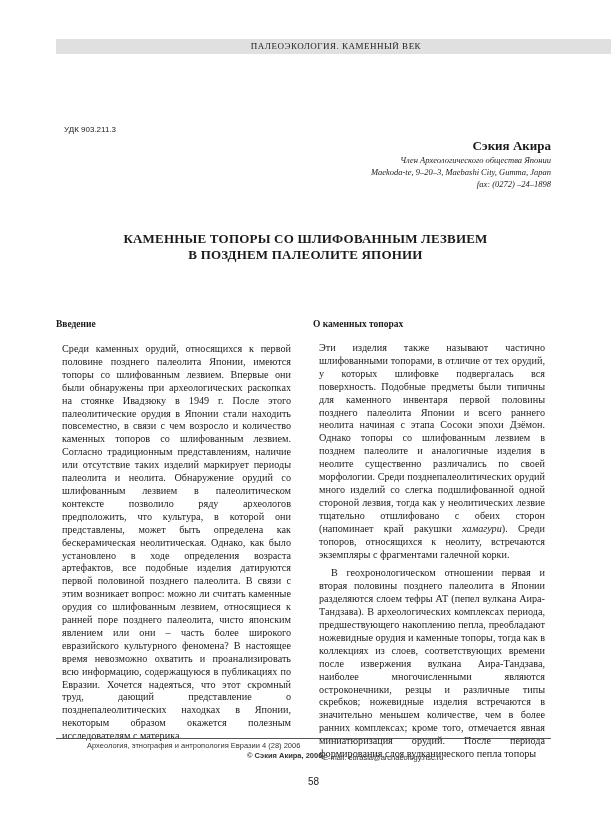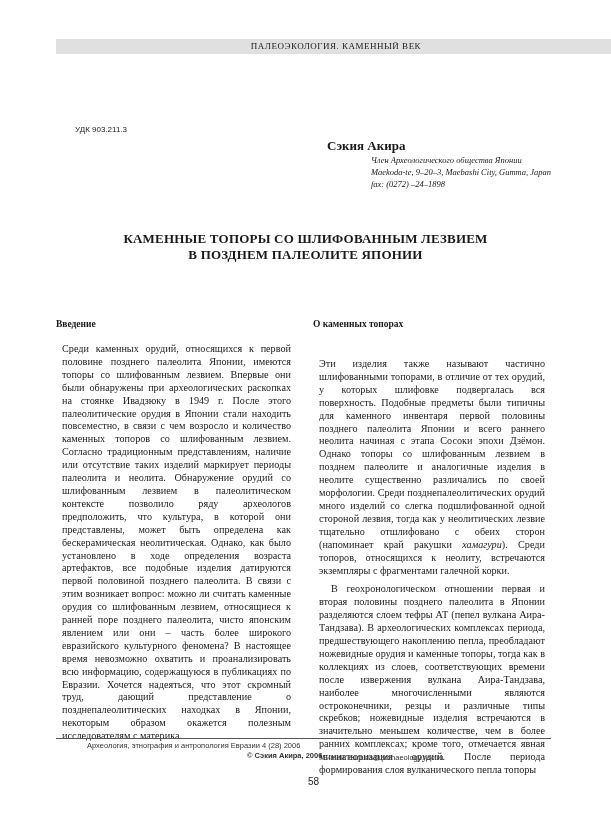--- a/index.html
+++ b/index.html
@@ -1,32 +1,32 @@
 <!DOCTYPE html>
 <html><head>
 <meta charset="utf-8">
 <style>
   html, body { margin:0; padding:0; background:#ffffff; }
   body { width:611px; height:820px; position:relative; overflow:hidden; color:#1a1a1a;
          font-family:"Liberation Serif", serif; }
   .header-bar { position:absolute; left:56px; top:39px; width:560px; height:15px; background:#e0e0e0;
                 font-family:"Liberation Serif", serif; font-size:9px; letter-spacing:0.5px;
                 text-align:center; line-height:15px; color:#222; }
-  .udk { position:absolute; left:75px; top:125px; font-family:"Liberation Sans", sans-serif; font-size:8px; color:#222; }
-  .author-block { position:absolute; right:60px; top:138px; text-align:left; }
+  .udk { position:absolute; left:64px; top:125px; font-family:"Liberation Sans", sans-serif; font-size:8px; color:#222; }
+  .author-block { position:absolute; right:60px; top:138px; text-align:right; }
   .author-name { font-weight:bold; font-size:13px; line-height:16px; }
   .author-line { font-style:italic; font-size:8.5px; line-height:12px;margin-left:44px; }
   .title { position:absolute; left:60px; width:491px; top:231px; text-align:center; font-weight:bold;
            font-size:13px; line-height:16px; letter-spacing:0.2px; }
   .col { position:absolute; font-size:10.2px; line-height:12.9px; text-align:justify; }
   .col-left { left:56px; width:241px; top:318px; }
   .col-right { left:313px; width:238px; top:318px; }
   .sec-head { text-align:left; font-weight:bold; font-size:9.5px; line-height:12px; }
   .col-left .sec-head { margin-bottom:13px; }
-  .col-right .sec-head { margin-bottom:28px; }
+  .col-right .sec-head { margin-bottom:12px; }
   .col p { margin:6px;font-family:Liberation Serif, serif; }
   .col p.indent { text-indent:12px; }
   .col em { font-style:italic; }
   .footer-rule { position:absolute; left:56px; top:738px; width:495px; height:0; border-top:1px solid #555; }
   .footer { position:absolute; left:56px; width:495px; top:741px; font-family:"Liberation Sans", sans-serif;
             font-size:7.5px; color:#333; line-height:10px; }
   .footer-journal { position:absolute; left:31px; top:0; white-space:nowrap; }
   .footer-email { position:absolute; left:267px; top:12px; white-space:nowrap; }
   .footer-copy { position:absolute; left:191px; top:10px; white-space:nowrap;font-weight:bold; }
   .page-num { position:absolute; left:0; width:611px; top:776px; text-align:center;

